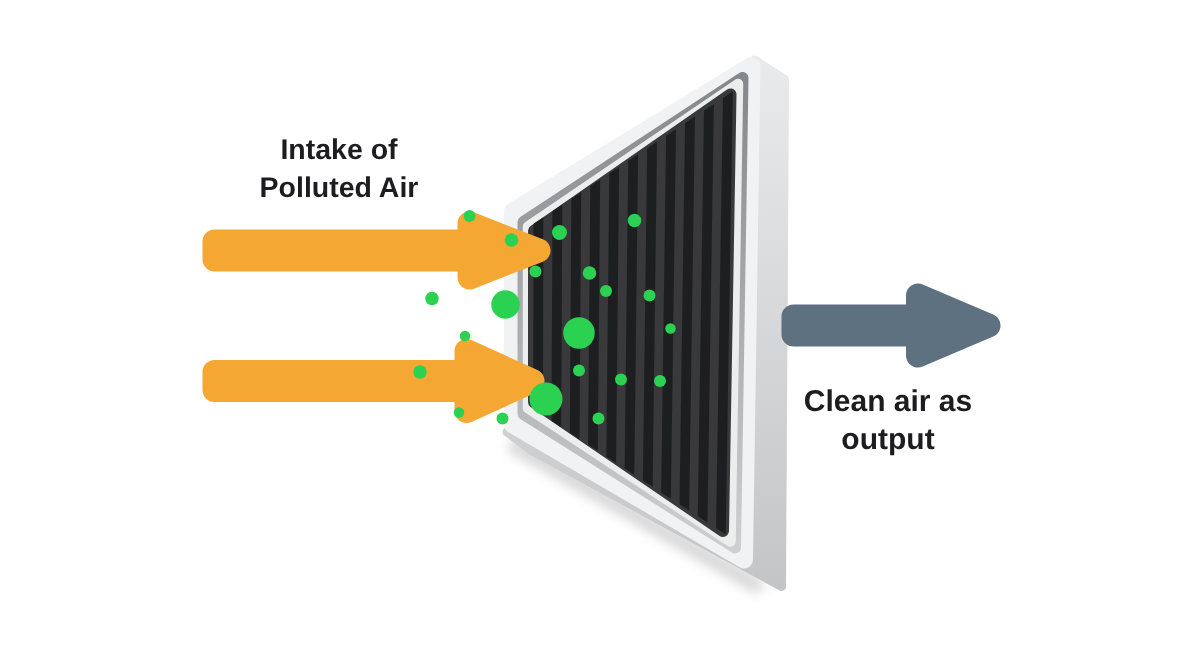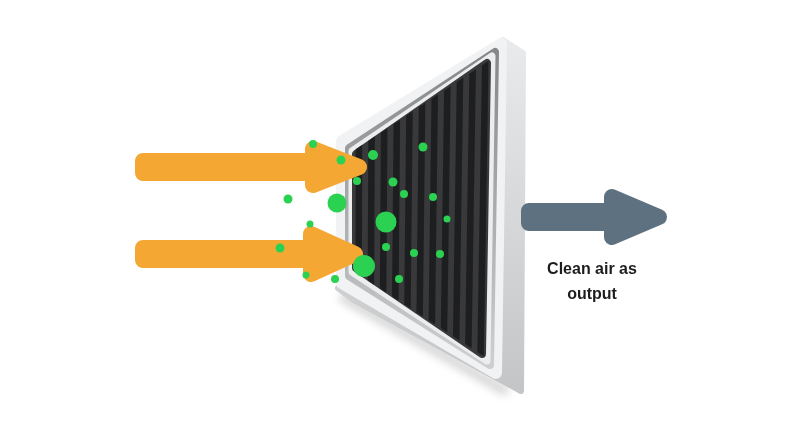--- a/index.html
+++ b/index.html
@@ -6,21 +6,21 @@
   .stage{
     position:relative;width:800px;height:435px;background:#ffffff;
     overflow:hidden;font-family:"Liberation Sans",sans-serif;
   }
   .stage svg{position:absolute;left:0;top:0;display:block;}
   .label{
     position:absolute;font-weight:700;color:#1d1d1f;text-align:center;
     white-space:pre-line;
   }
   .label.intake{left:116px;top:88px;width:220px;font-size:19px;line-height:25px;}
-  .label.output{left:482px;top:256px;width:220px;font-size:16px;line-height:25px;}
+  .label.output{left:482px;top:256px;width:220px;font-size:20px;line-height:25px;}
 </style>
 </head>
 <body>
 
 <div class="stage">
   <svg width="800" height="435" viewBox="0 0 800 435">
     <defs>
       <linearGradient id="gradBevel" x1="0" y1="0" x2="0" y2="1">
         <stop offset="0" stop-color="#85888B"></stop>
         <stop offset="1" stop-color="#CDCFD0"></stop>
@@ -86,15 +86,17 @@
         <circle cx="386" cy="247" r="4" fill="#2BD151"></circle>
         <circle cx="364" cy="266" r="11" fill="#2BD151"></circle>
         <circle cx="306" cy="275" r="3.5" fill="#2BD151"></circle>
         <circle cx="414" cy="253" r="4" fill="#2BD151"></circle>
         <circle cx="440" cy="254" r="4" fill="#2BD151"></circle>
         <circle cx="399" cy="279" r="4" fill="#2BD151"></circle>
         <circle cx="335" cy="279" r="4" fill="#2BD151"></circle>
       </g>
   </svg>
 
+  <div class="label intake">Intake of
+Polluted Air</div>
   <div class="label output">Clean air as
 output</div>
 </div>
 
 </body></html>

